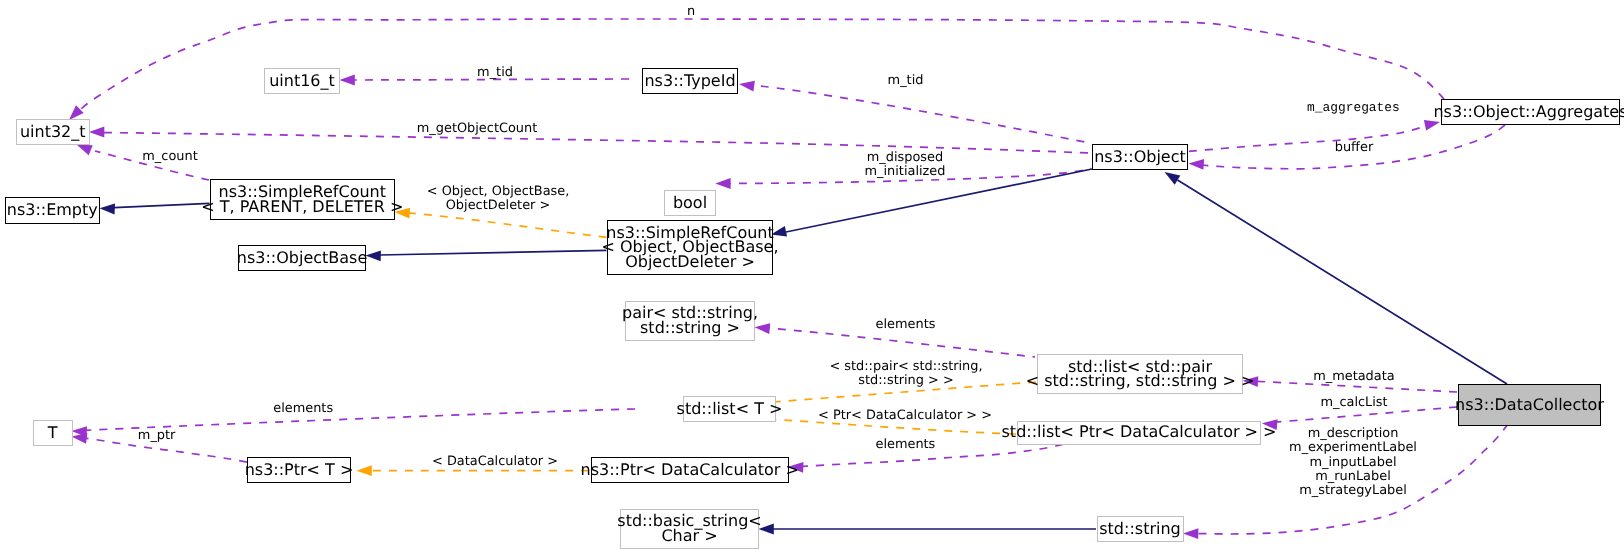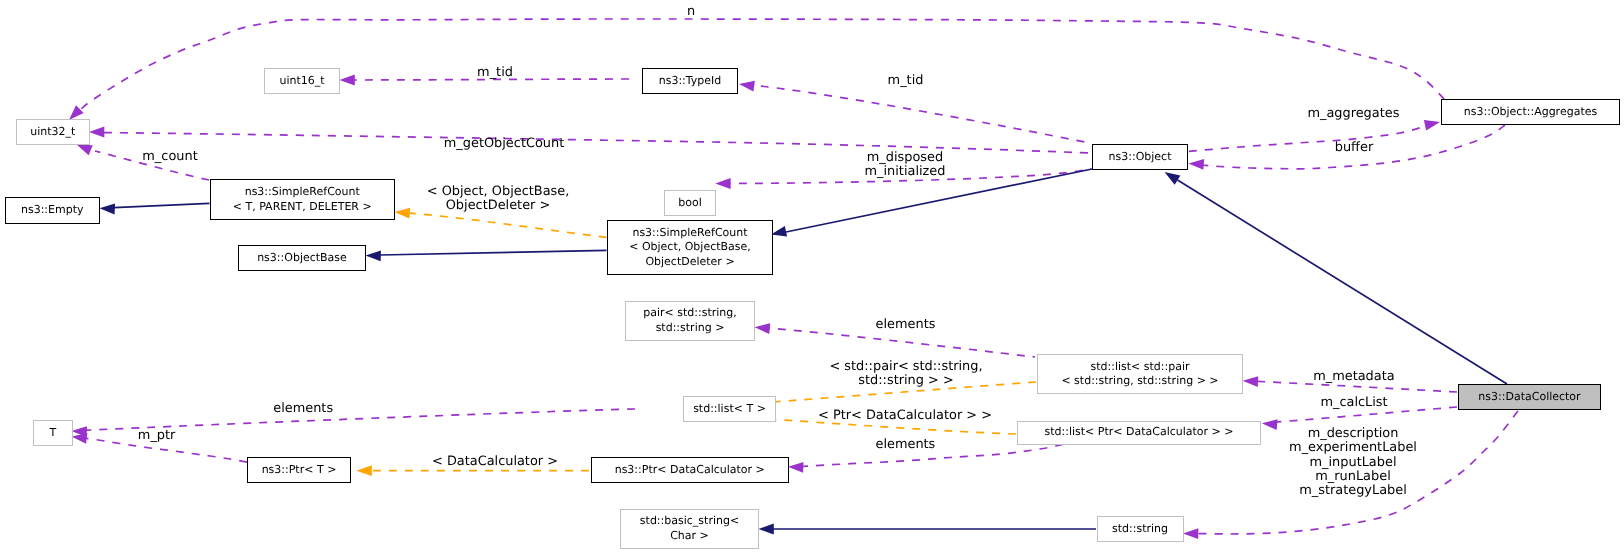--- a/index.html
+++ b/index.html
@@ -1,21 +1,21 @@
 <!DOCTYPE html>
 <html><head>
 <meta charset="utf-8">
 <title>ns3::DataCollector Collaboration diagram</title>
 <style>
   html,body{margin:0;padding:0;background:#fff;}
   #diagram{position:relative;width:1624px;height:555px;background:#fff;overflow:hidden;
     font-family:"DejaVu Sans",sans-serif;-webkit-font-smoothing:antialiased;text-rendering:geometricPrecision;}
   #edges{position:absolute;left:0;top:0;width:1624px;height:555px;}
   .node{position:absolute;box-sizing:border-box;display:flex;flex-direction:column;
-    align-items:center;justify-content:center;background:#fff;font-size:11px;color:#000;
+    align-items:center;justify-content:center;background:#fff;font-size:16px;color:#000;
     white-space:pre;}
   .node .ln{line-height:14.3px;}
   .node,.elabel{filter:opacity(1);}
   
   .node.thin{border:1px solid #c0c0c0;}
   .node.thick{border:1.5px solid #000;}
   .node.current{border:1.5px solid #000;background:#bfbfbf;}
   .elabel{position:absolute;font-size:12.9px;color:#000;white-space:pre;text-align:center;
     transform:translateX(-50%);line-height:14.4px;}
 </style>
@@ -85,28 +85,28 @@
     <div class="node thick" style="left: 1441px; top: 98.5px; width: 179px; height: 26.5px;"><span class="ln">ns3::Object::Aggregates</span></div>
     <div class="node thin" style="left: 625px; top: 301px; width: 130px; height: 39.5px;"><span class="ln">pair&lt; std::string,</span><span class="ln">std::string &gt;</span></div>
     <div class="node thin" style="left: 636px; top: 396px; width: 93px; height: 26px; margin-left: 47px;"><span class="ln">std::list&lt; T &gt;</span></div>
     <div class="node thin" style="left: 33px; top: 420px; width: 39.5px; height: 26px;"><span class="ln">T</span></div>
     <div class="node thick" style="left: 247px; top: 457px; width: 104px; height: 26px;"><span class="ln">ns3::Ptr&lt; T &gt;</span></div>
     <div class="node thick" style="left: 590.5px; top: 457px; width: 198.5px; height: 26px;"><span class="ln">ns3::Ptr&lt; DataCalculator &gt;</span></div>
     <div class="node thin" style="left: 1037px; top: 354px; width: 206px; height: 40px;"><span class="ln">std::list&lt; std::pair</span><span class="ln">&lt; std::string, std::string &gt; &gt;</span></div>
     <div class="node thin" style="left: 620px; top: 508.5px; width: 139px; height: 40px;"><span class="ln">std::basic_string&lt;</span><span class="ln">Char &gt;</span></div>
     <div class="node thin" style="left: 1017px; top: 420.5px; width: 244px; height: 24px;"><span class="ln">std::list&lt; Ptr&lt; DataCalculator &gt; &gt;</span></div>
     <div class="node thin" style="left: 1096.5px; top: 516px; width: 87px; height: 26px;"><span class="ln">std::string</span></div>
-    <div class="node current" style="left: 1458px; top: 384px; width: 143px; height: 26px;"><span class="ln">ns3::DataCollector</span></div>
+    <div class="node current" style="left: 1458px; top: 384px; width: 143px; height: 42px;"><span class="ln">ns3::DataCollector</span></div>
     <div class="elabel" style="left: 691px; top: 4.7px;"><div>n</div></div>
     <div class="elabel" style="left: 495px; top: 65.8px;"><div>m_tid</div></div>
     <div class="elabel" style="left: 905.5px; top: 73.8px;"><div>m_tid</div></div>
-    <div class="elabel" style="left: 504px; top: 121.7px; margin-top: 15px;"><div>m_getObjectCount</div></div>
+    <div class="elabel" style="left: 477px; top: 121.7px;"><div>m_getObjectCount</div></div>
     <div class="elabel" style="left: 170px; top: 150px;"><div>m_count</div></div>
     <div class="elabel" style="left: 905px; top: 150.5px;"><div>m_disposed</div><div>m_initialized</div></div>
-    <div class="elabel" style="left: 1353.4px; top: 107px;"><div>m_aggregates</div></div>
+    <div class="elabel" style="left: 1353.4px; top: 101px; font-family: Liberation Mono, monospace;"><div>m_aggregates</div></div>
     <div class="elabel" style="left: 1354px; top: 141px;"><div>buffer</div></div>
     <div class="elabel" style="left: 498px; top: 185px;"><div>&lt; Object, ObjectBase,</div><div>ObjectDeleter &gt;</div></div>
     <div class="elabel" style="left: 905.5px; top: 317.5px;"><div>elements</div></div>
     <div class="elabel" style="left: 906px; top: 359.5px;"><div>&lt; std::pair&lt; std::string,</div><div>std::string &gt; &gt;</div></div>
     <div class="elabel" style="left: 303.2px; top: 401.6px;"><div>elements</div></div>
     <div class="elabel" style="left: 1353.9px; top: 369.7px;"><div>m_metadata</div></div>
     <div class="elabel" style="left: 1354px; top: 396.4px;"><div>m_calcList</div></div>
     <div class="elabel" style="left: 905px; top: 408.6px;"><div>&lt; Ptr&lt; DataCalculator &gt; &gt;</div></div>
     <div class="elabel" style="left: 156.6px; top: 428.7px;"><div>m_ptr</div></div>
     <div class="elabel" style="left: 905.4px; top: 437.8px;"><div>elements</div></div>

